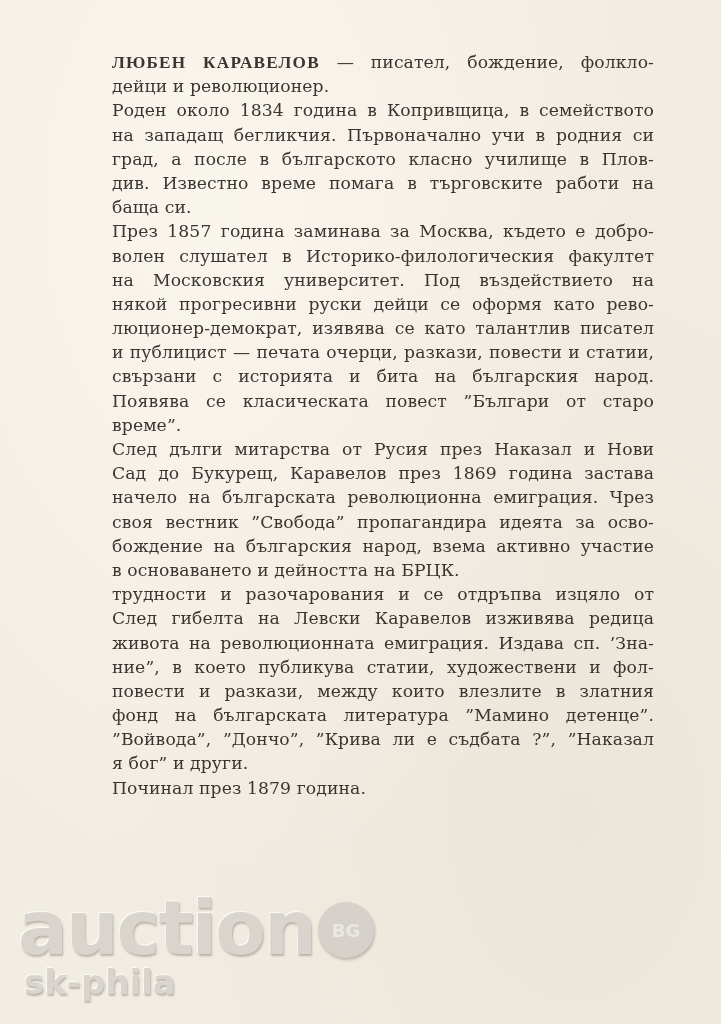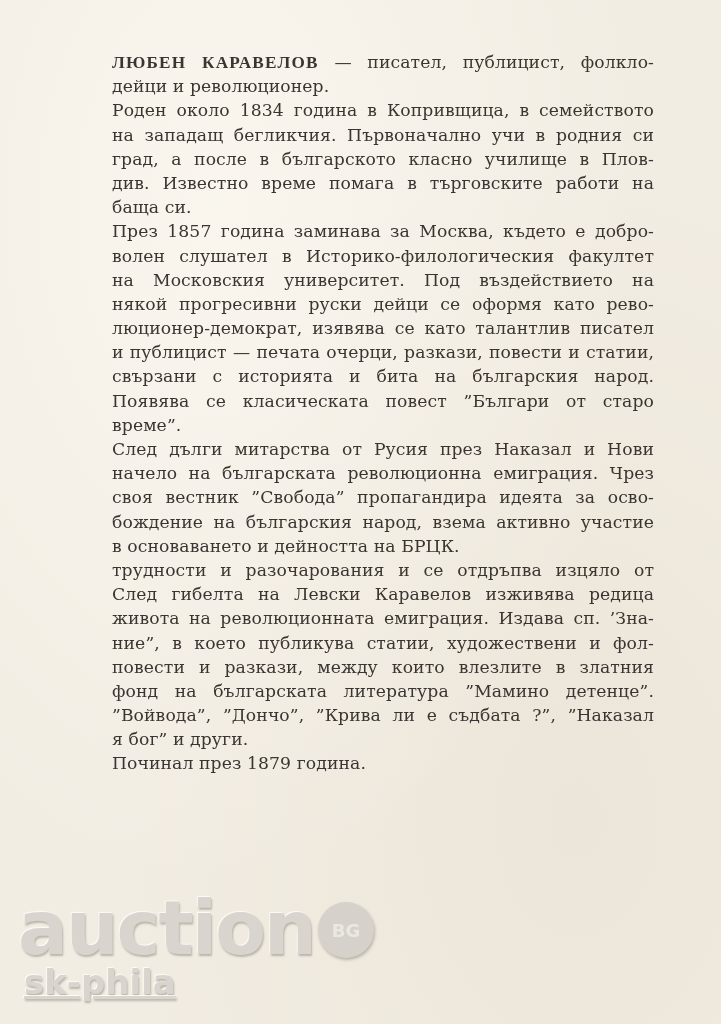--- a/index.html
+++ b/index.html
@@ -38,45 +38,45 @@
     .wm-badge {
       position: absolute; left: 300px; top: 14px; width: 56px; height: 56px; border-radius: 50%;
       background: #d6d2cb;
       box-shadow: 1px 2px 3px rgba(120,115,105,0.45);
       color: #ebe8e2; font-size: 18px; font-weight: bold;
       display: flex; align-items: center; justify-content: center;
     }
     .wm-sub {
       display: block; font-size: 34px; font-weight: bold; color: #d9d5ce; margin-top: -6px; margin-left: 6px;
       text-shadow: 1px 2px 2px rgba(120,115,105,0.45), -1px -1px 1px rgba(255,255,255,0.8);
-      text-decoration: underline;
     }
   </style>
 </head>
 <body>
 
 <div class="card">
   <div class="text">
-    <span class="line"><span class="title">ЛЮБЕН КАРАВЕЛОВ</span><span> — писател, публицист, фолкло-</span></span>
+    <span class="line"><span class="title">ЛЮБЕН КАРАВЕЛОВ</span><span> — писател, бождение, фолкло-</span></span>
     <span class="line last">дейци и революционер.</span>
     <span class="line">Роден около 1834 година в Копривщица, в семейството</span>
     <span class="line">на западащ бегликчия. Първоначално учи в родния си</span>
     <span class="line">град, а после в българското класно училище в Плов-</span>
     <span class="line">див. Известно време помага в търговските работи на</span>
     <span class="line last">баща си.</span>
     <span class="line">През 1857 година заминава за Москва, където е добро-</span>
     <span class="line">волен слушател в Историко-филологическия факултет</span>
     <span class="line">на Московския университет. Под въздействието на</span>
     <span class="line">някой прогресивни руски дейци се оформя като рево-</span>
     <span class="line">люционер-демократ, изявява се като талантлив писател</span>
     <span class="line">и публицист — печата очерци, разкази, повести и статии,</span>
     <span class="line">свързани с историята и бита на българския народ.</span>
     <span class="line">Появява се класическата повест ”Българи от старо</span>
     <span class="line last">време”.</span>
     <span class="line">След дълги митарства от Русия през Наказал и Нови</span>
+    <span class="line">Сад до Букурещ, Каравелов през 1869 година застава</span>
     <span class="line">начело на българската революционна емиграция. Чрез</span>
     <span class="line">своя вестник ”Свобода” пропагандира идеята за осво-</span>
     <span class="line">бождение на българския народ, взема активно участие</span>
     <span class="line last">в основаването и дейността на БРЦК.</span>
     <span class="line">трудности и разочарования и се отдръпва изцяло от</span>
     <span class="line">След гибелта на Левски Каравелов изживява редица</span>
     <span class="line">живота на революционната емиграция. Издава сп. ’Зна-</span>
     <span class="line">ние”, в което публикува статии, художествени и фол-</span>
     <span class="line">повести и разкази, между които влезлите в златния</span>
     <span class="line">фонд на българската литература ”Мамино детенце”.</span>

